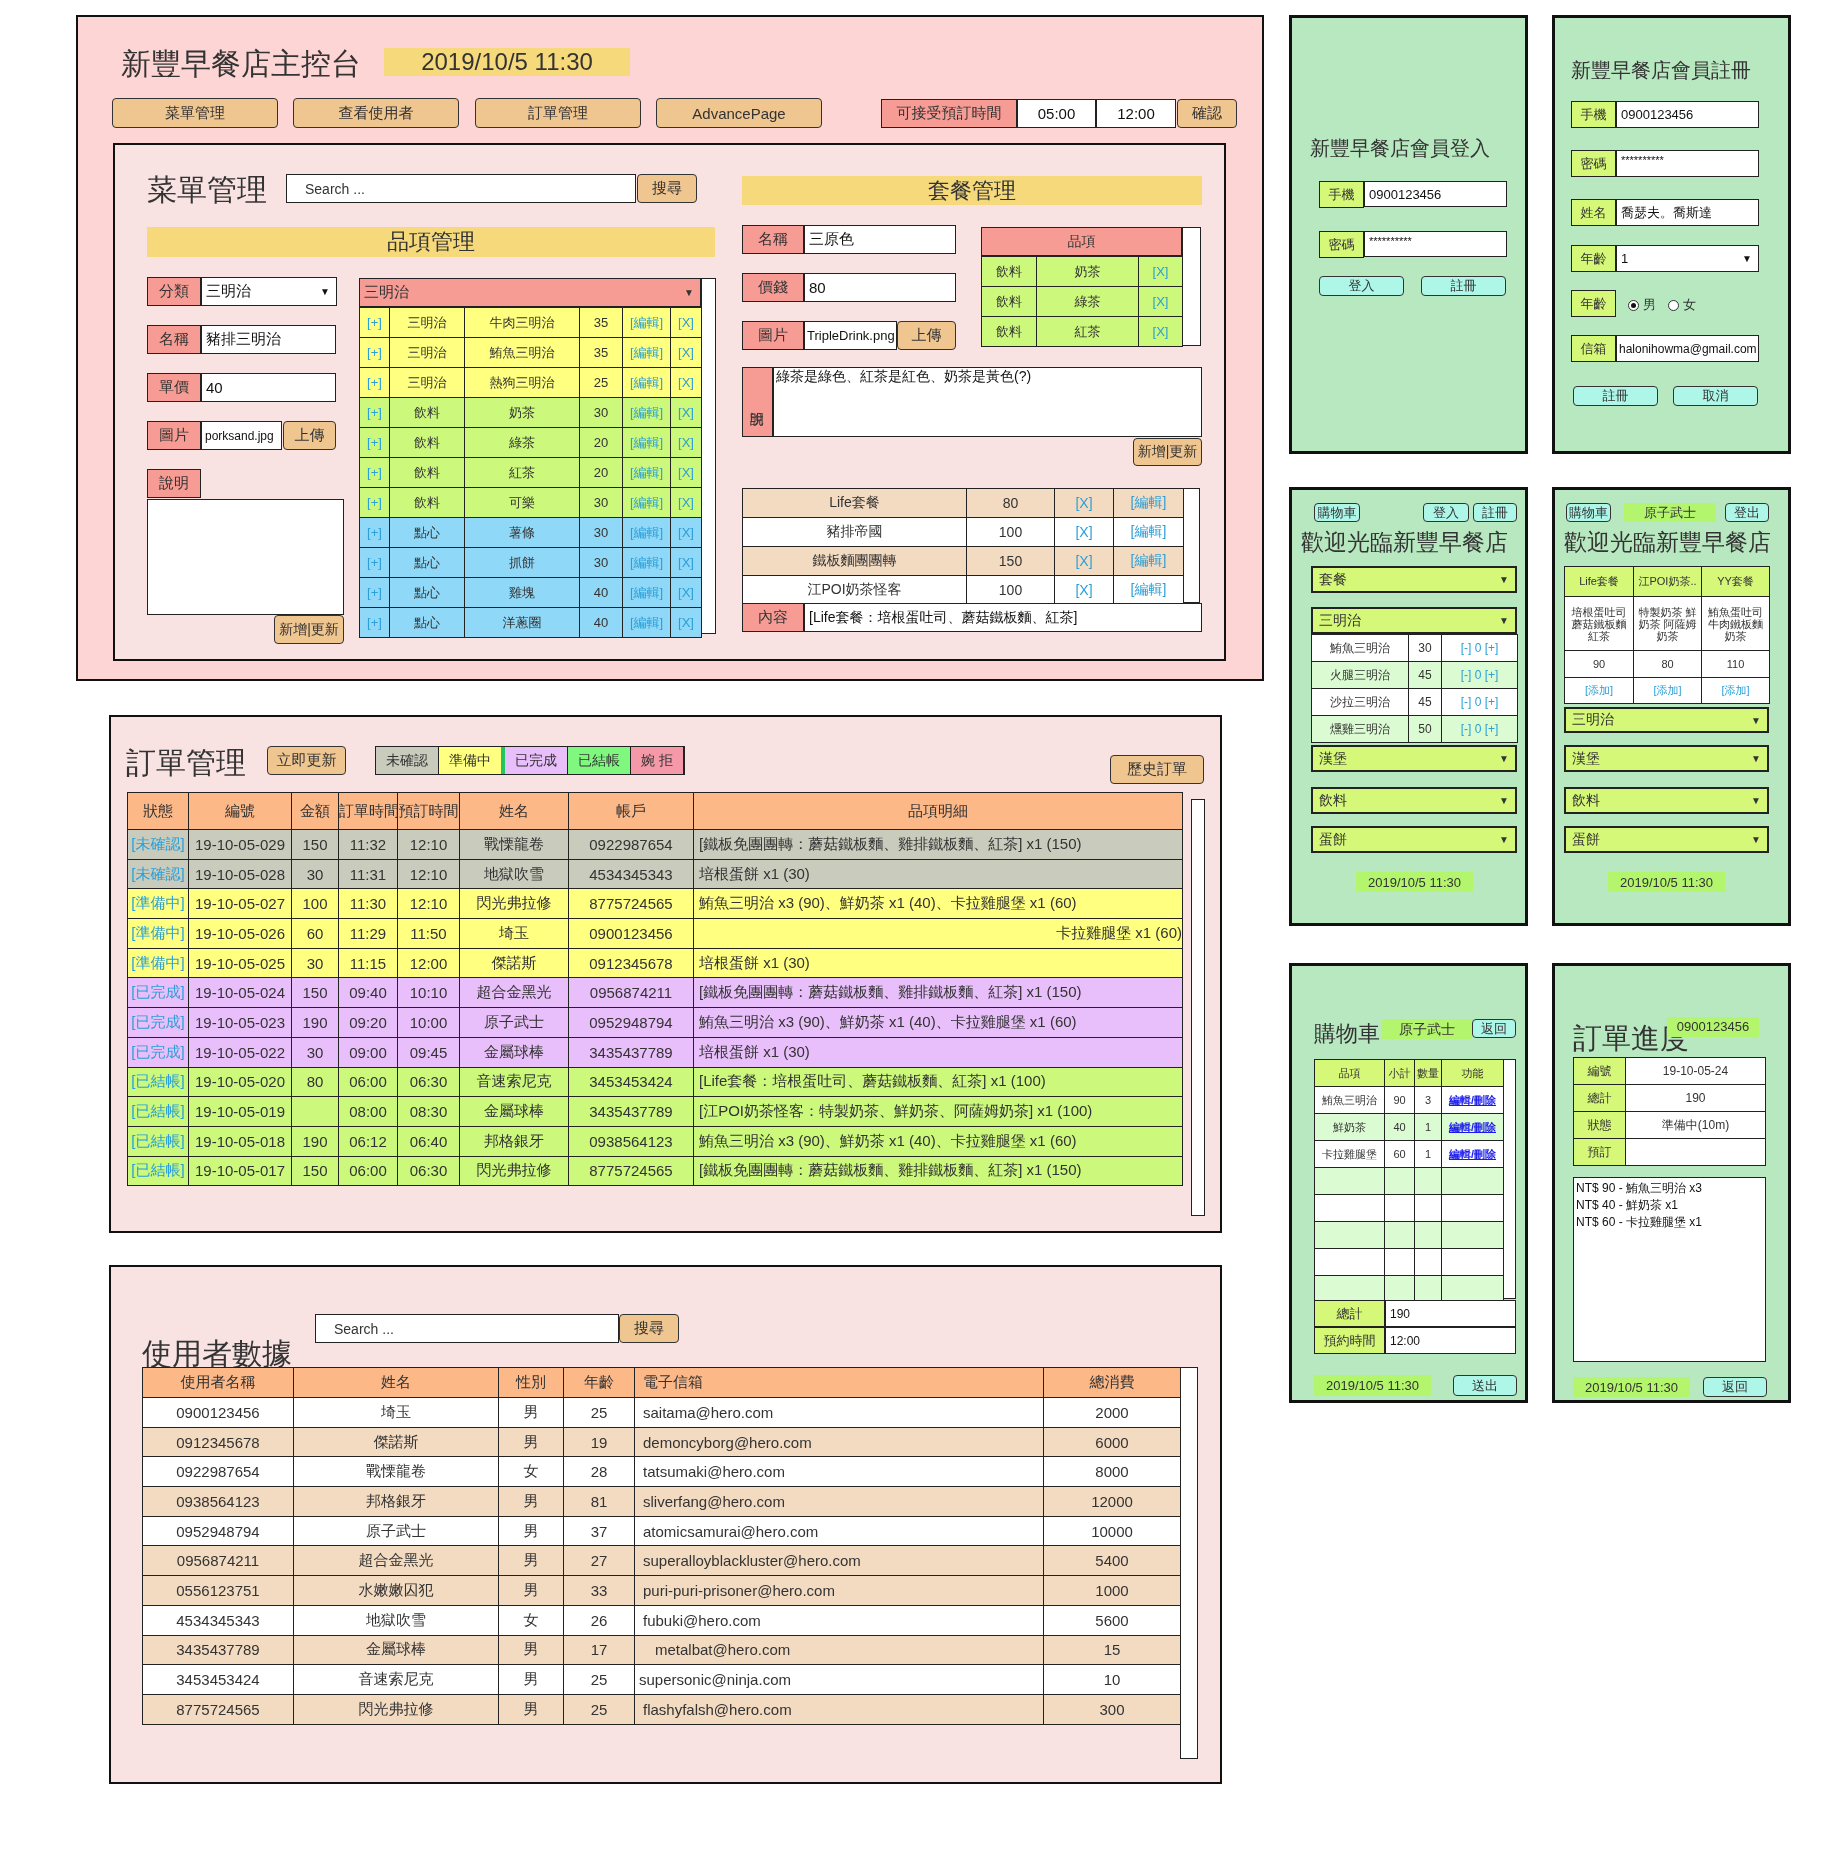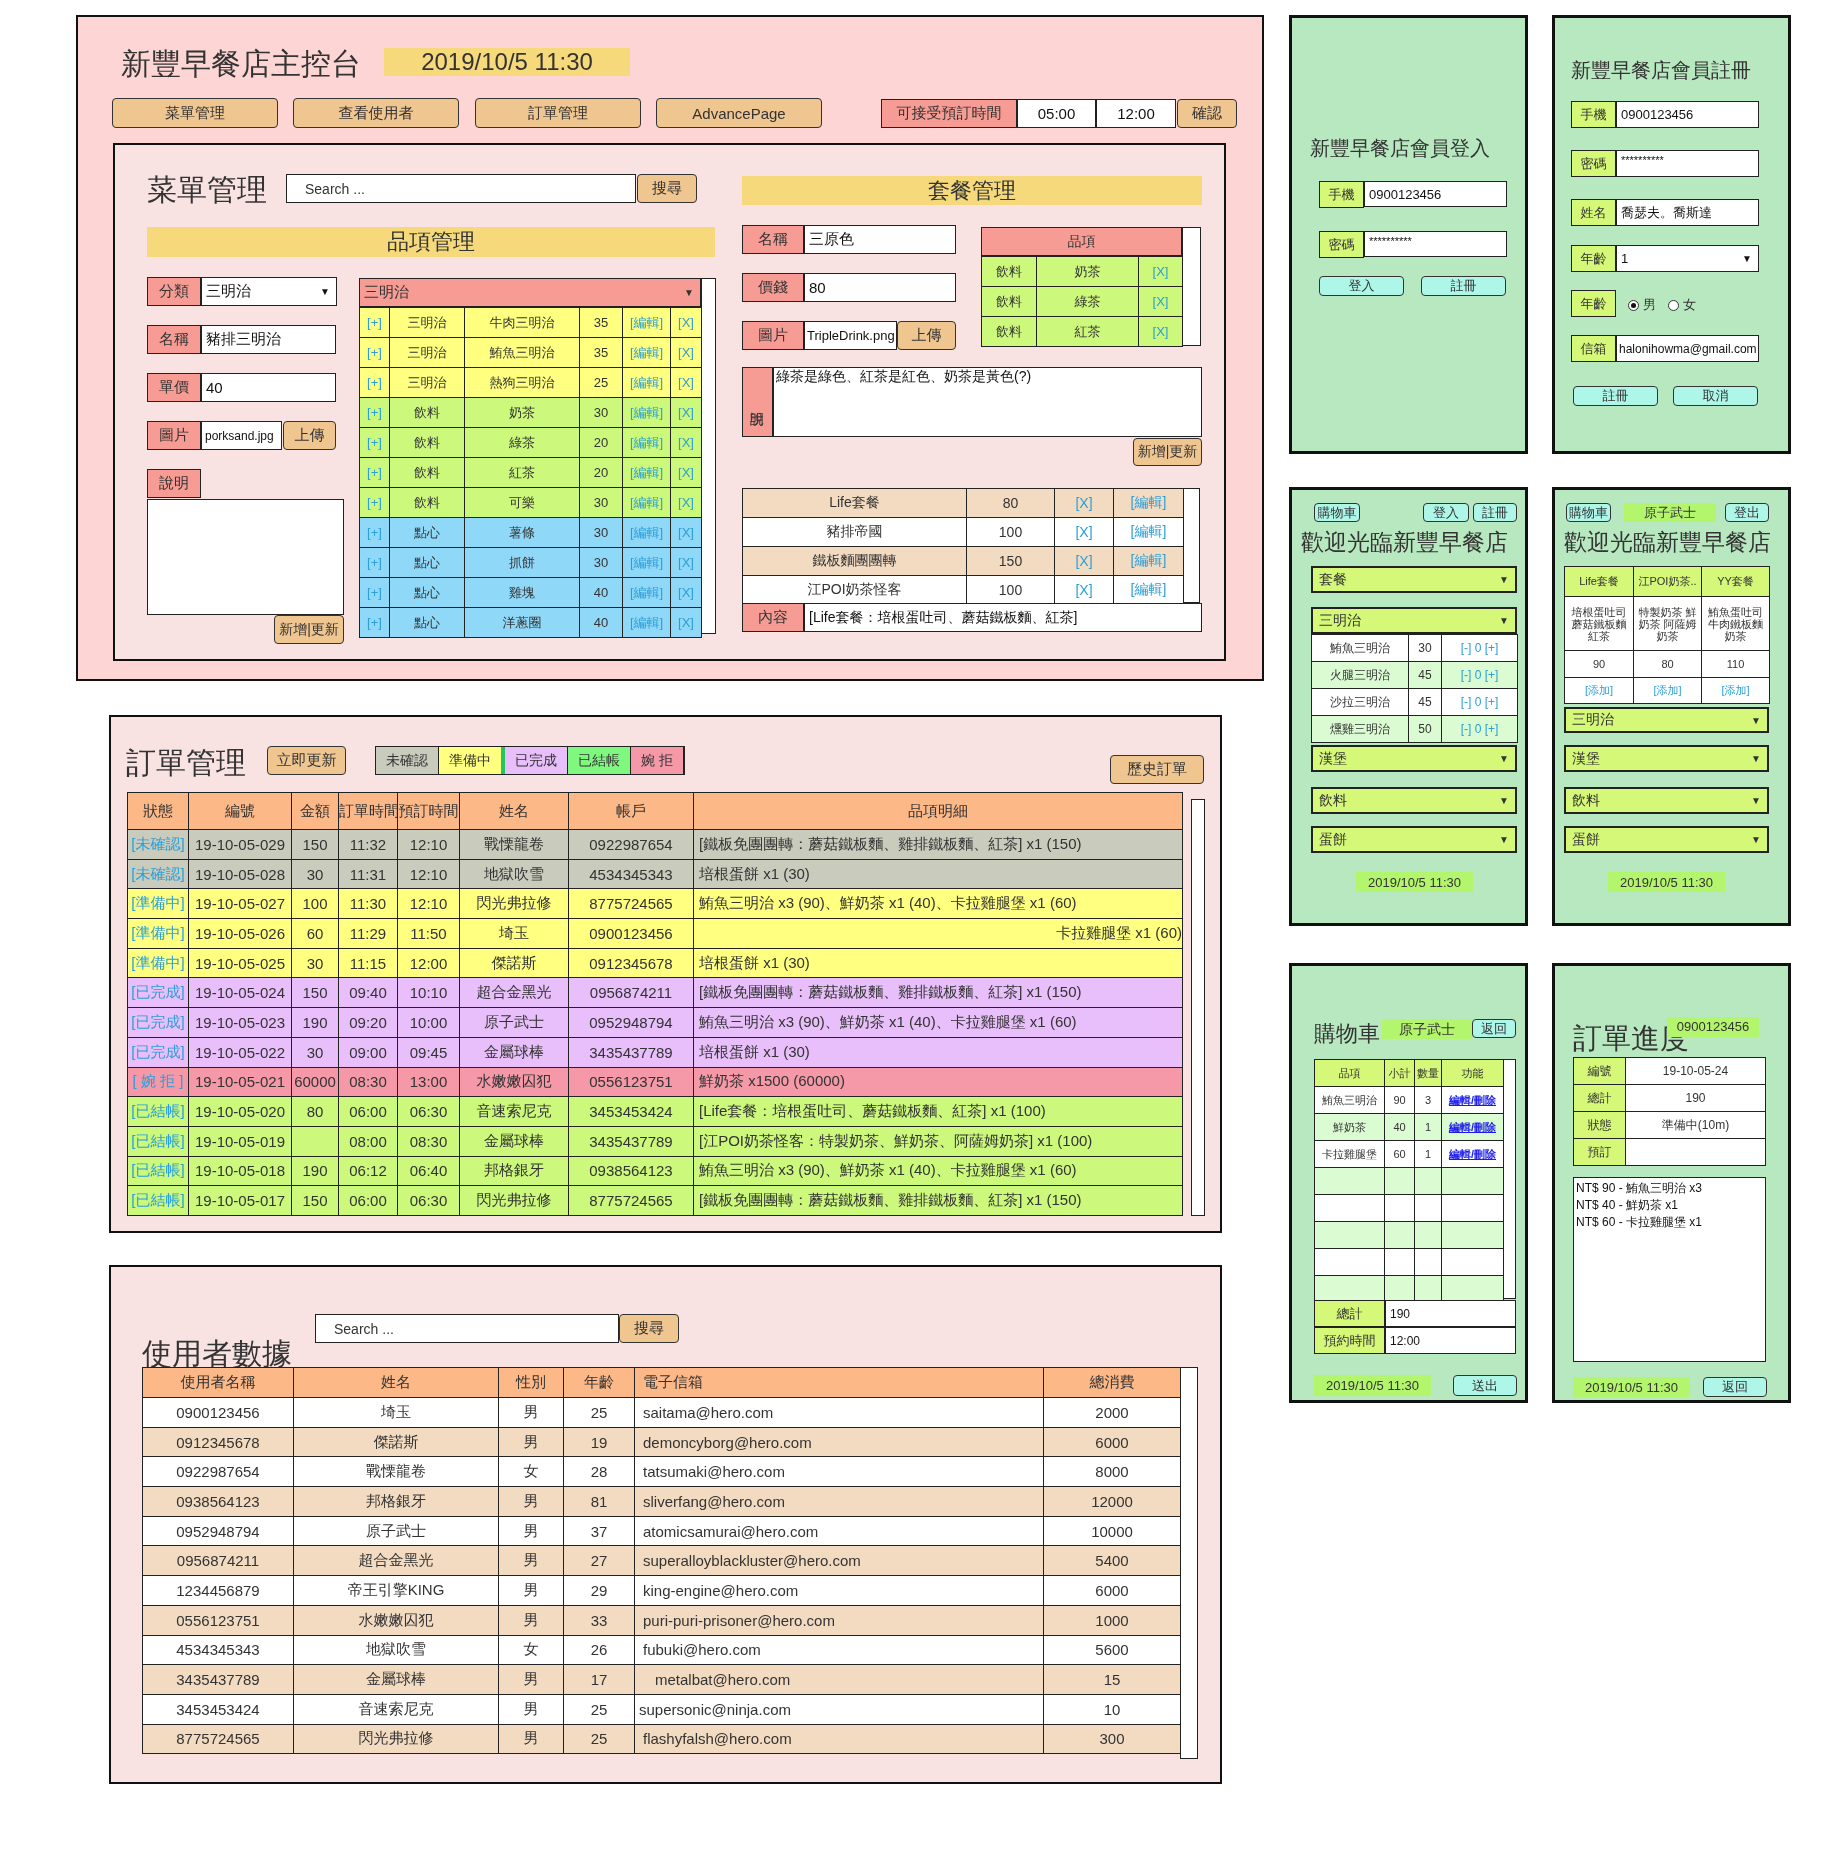--- a/index.html
+++ b/index.html
@@ -365,30 +365,20 @@
       <tr class="c-pur" style="height:29.7px;">
         <td class="lnk">[已完成]</td>
         <td>19-10-05-022</td>
         <td>30</td>
         <td>09:00</td>
         <td>09:45</td>
         <td>金屬球棒</td>
         <td>3435437789</td>
         <td style="text-align:left;padding-left:5px;">培根蛋餅 x1 (30)</td>
       </tr>
-      <tr class="c-red" style="height:29.7px;">
-        <td class="lnk">[ 婉 拒 ]</td>
-        <td>19-10-05-021</td>
-        <td>60000</td>
-        <td>08:30</td>
-        <td>13:00</td>
-        <td>水嫩嫩囚犯</td>
-        <td>0556123751</td>
-        <td style="text-align:left;padding-left:5px;">鮮奶茶 x1500 (60000)</td>
-      </tr>
       <tr class="c-grn" style="height:29.7px;">
         <td class="lnk">[已結帳]</td>
         <td>19-10-05-020</td>
         <td>80</td>
         <td>06:00</td>
         <td>06:30</td>
         <td>音速索尼克</td>
         <td>3453453424</td>
         <td style="text-align:left;padding-left:5px;">[Life套餐：培根蛋吐司、蘑菇鐵板麵、紅茶] x1 (100)</td>
       </tr>
@@ -491,28 +481,20 @@
         <td style="text-align:left;padding-left:8px;">atomicsamurai@hero.com</td>
         <td>10000</td>
       </tr>
       <tr class="c-cream" style="height:29.7px;">
         <td>0956874211</td>
         <td>超合金黑光</td>
         <td>男</td>
         <td>27</td>
         <td style="text-align:left;padding-left:8px;">superalloyblackluster@hero.com</td>
         <td>5400</td>
-      </tr>
-      <tr class="c-white" style="height:29.7px;">
-        <td>1234456879</td>
-        <td>帝王引擎KING</td>
-        <td>男</td>
-        <td>29</td>
-        <td style="text-align:left;padding-left:8px;">king-engine@hero.com</td>
-        <td>6000</td>
       </tr>
       <tr class="c-cream" style="height:29.7px;">
         <td>0556123751</td>
         <td>水嫩嫩囚犯</td>
         <td>男</td>
         <td>33</td>
         <td style="text-align:left;padding-left:8px;">puri-puri-prisoner@hero.com</td>
         <td>1000</td>
       </tr>
       <tr class="c-white" style="height:29.7px;">

